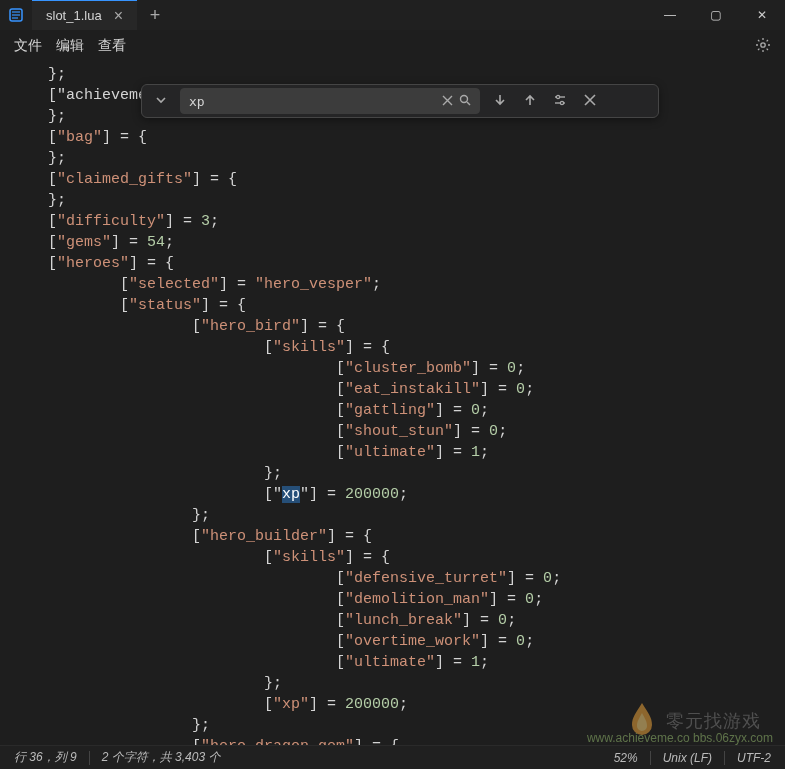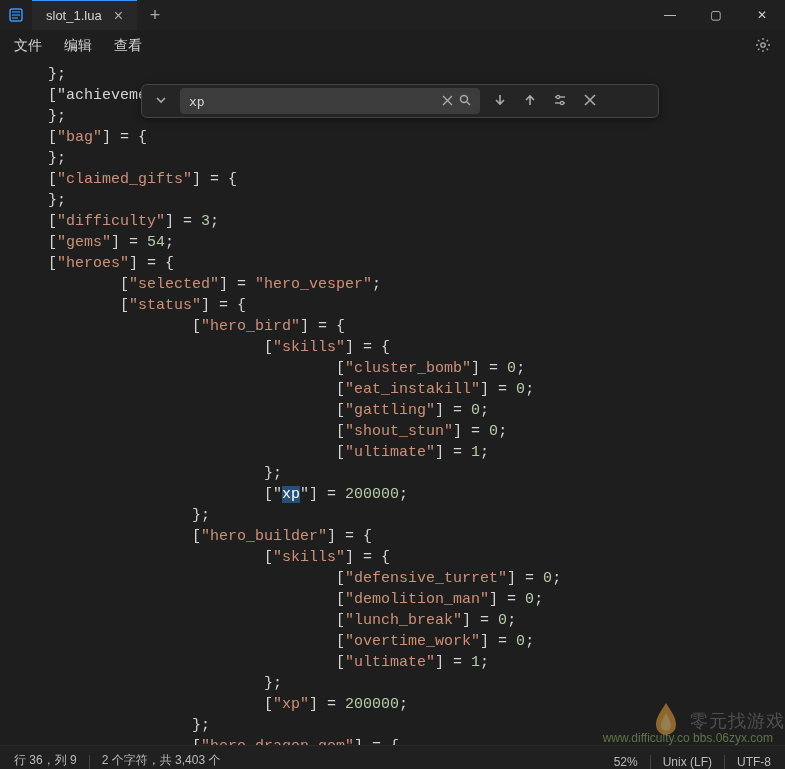--- a/index.html
+++ b/index.html
@@ -53,21 +53,21 @@
 }
 .win-btn { width: 46px; display: flex; align-items: center; justify-content: center; color: #ccc; cursor: pointer; font-size: 12px; }
 
 
 .menubar {
   height: 32px;
   background: #1e1e1e;
   display: flex;
   align-items: center;
   padding: 0 14px;
-  gap: 22px;
+  gap: 14px;
   color: #d4d4d4;
   font-size: 14px;
 }
 .menubar .spacer { flex: 1; }
 .gear { color: #aaa; cursor: pointer; }
 
 
 .editor {
   position: relative;
   height: calc(100% - 30px - 32px - 24px);
@@ -125,33 +125,34 @@
 }
 .find-ico { color: #aaa; font-size: 13px; cursor: pointer; margin-left: 6px; }
 .findbar .nav-ico { width: 20px; text-align: center; color: #aaa; cursor: pointer; }
 
 
 .statusbar {
   height: 24px;
   background: #202020;
   border-top: 1px solid #2a2a2a;
   display: flex;
-  align-items: flex-end;
+  align-items: center;
   padding: 0 14px;
   font-size: 12px;
   color: #bbb;
   gap: 12px;
+  font-style: italic;
 }
 .statusbar .spacer { flex: 1; }
 .divider { width: 1px; height: 14px; background: #444; }
 
 
 .watermark {
   position: absolute;
-  right: 0;
+  right: 24px;
   bottom: 28px;
   display: flex;
   align-items: center;
   gap: 8px;
   opacity: .55;
   pointer-events: none;
 }
 .wm-icon { width: 32px; height: 40px; }
 .wm-text { color: #777; font-size: 18px; font-weight: 500; letter-spacing: 1px; }
 .wm-url { position: absolute; right: 12px; bottom: 24px; color: #8a6; font-size: 12px; opacity: .6; }
@@ -287,23 +288,23 @@
 
 <div class="statusbar">
   <span>行 36，列 9</span>
   <div class="divider"></div>
   <span>2 个字符，共 3,403 个</span>
   <span class="spacer"></span>
   <span>52%</span>
   <div class="divider"></div>
   <span>Unix (LF)</span>
   <div class="divider"></div>
-  <span>UTF-8</span>
+  <span>UTF-2</span>
 </div>
 
 <div class="watermark">
   <svg class="wm-icon" viewBox="0 0 32 40">
     <path d="M16 2 C10 12 6 16 6 24 a10 10 0 0 0 20 0 C26 16 22 12 16 2 Z" fill="#e9a23b"></path>
     <path d="M16 12 C13 18 11 20 11 25 a5 5 0 0 0 10 0 C21 20 19 18 16 12 Z" fill="#f4cf7a"></path>
   </svg>
   <span class="wm-text">零元找游戏</span>
 </div>
-<div class="wm-url">www.difficulty.co  bbs.06zyx.com</div>
+<div class="wm-url">www.achieveme.co  bbs.06zyx.com</div>
 
 </body></html>

